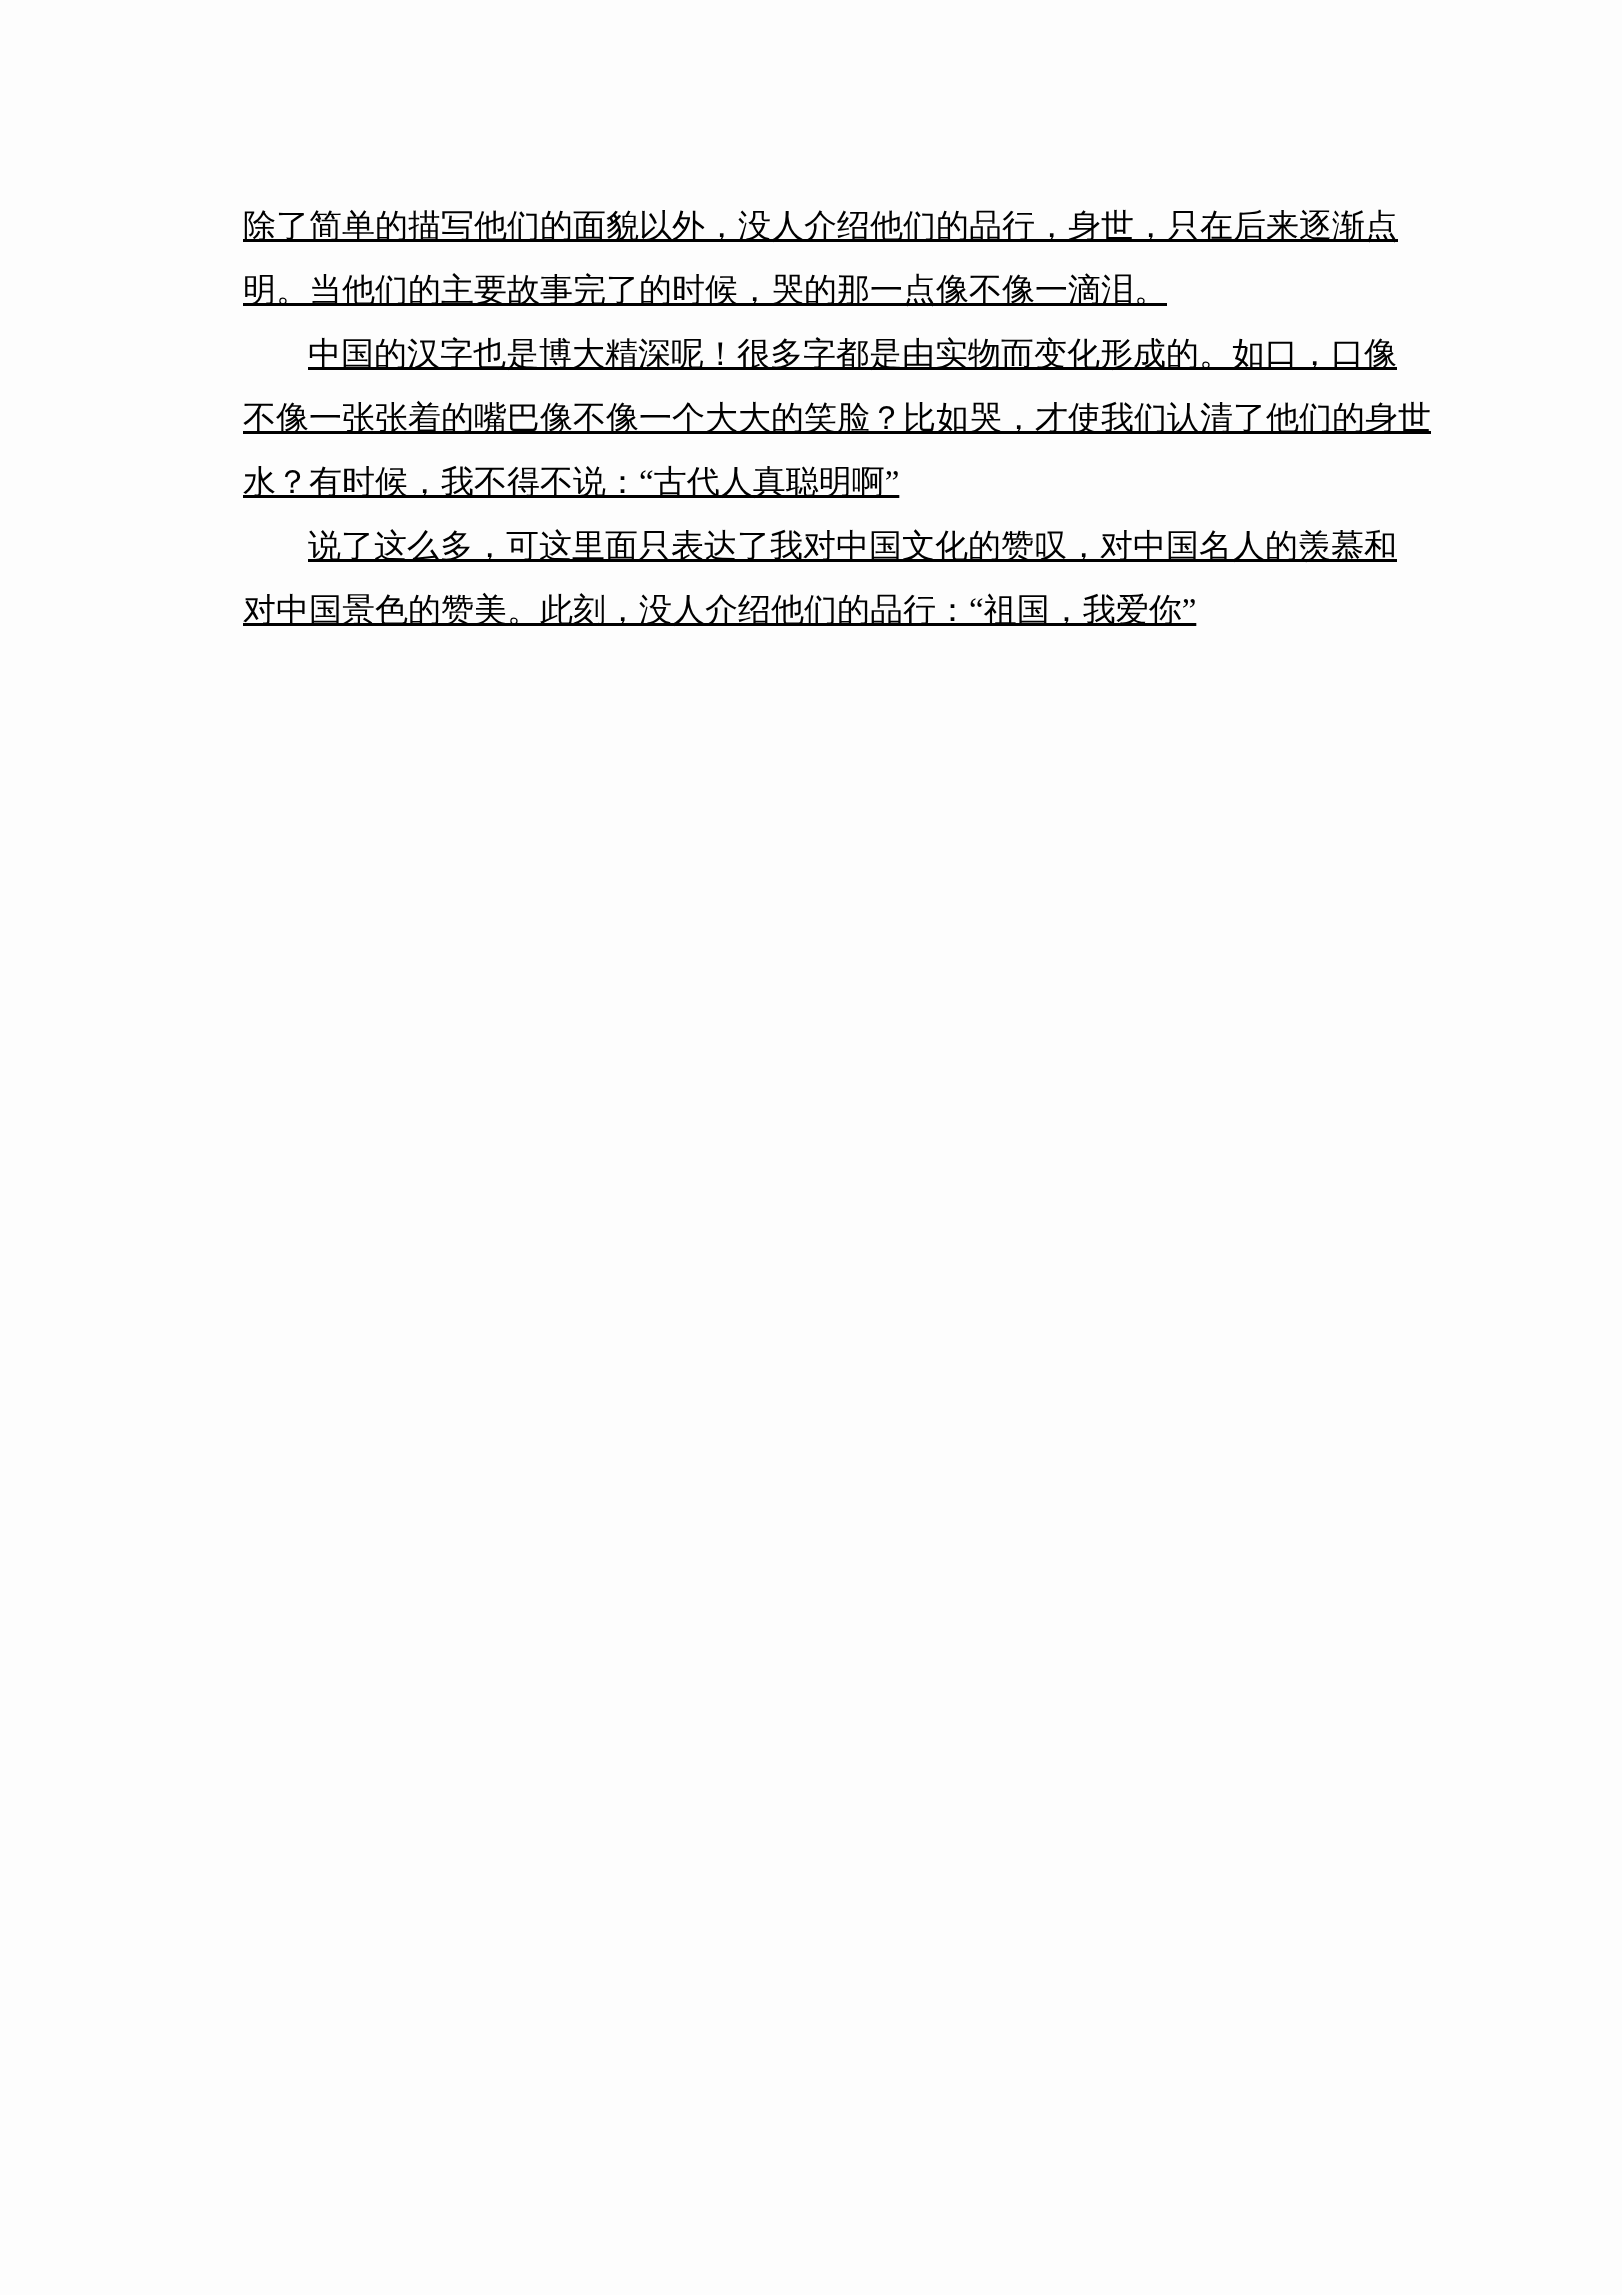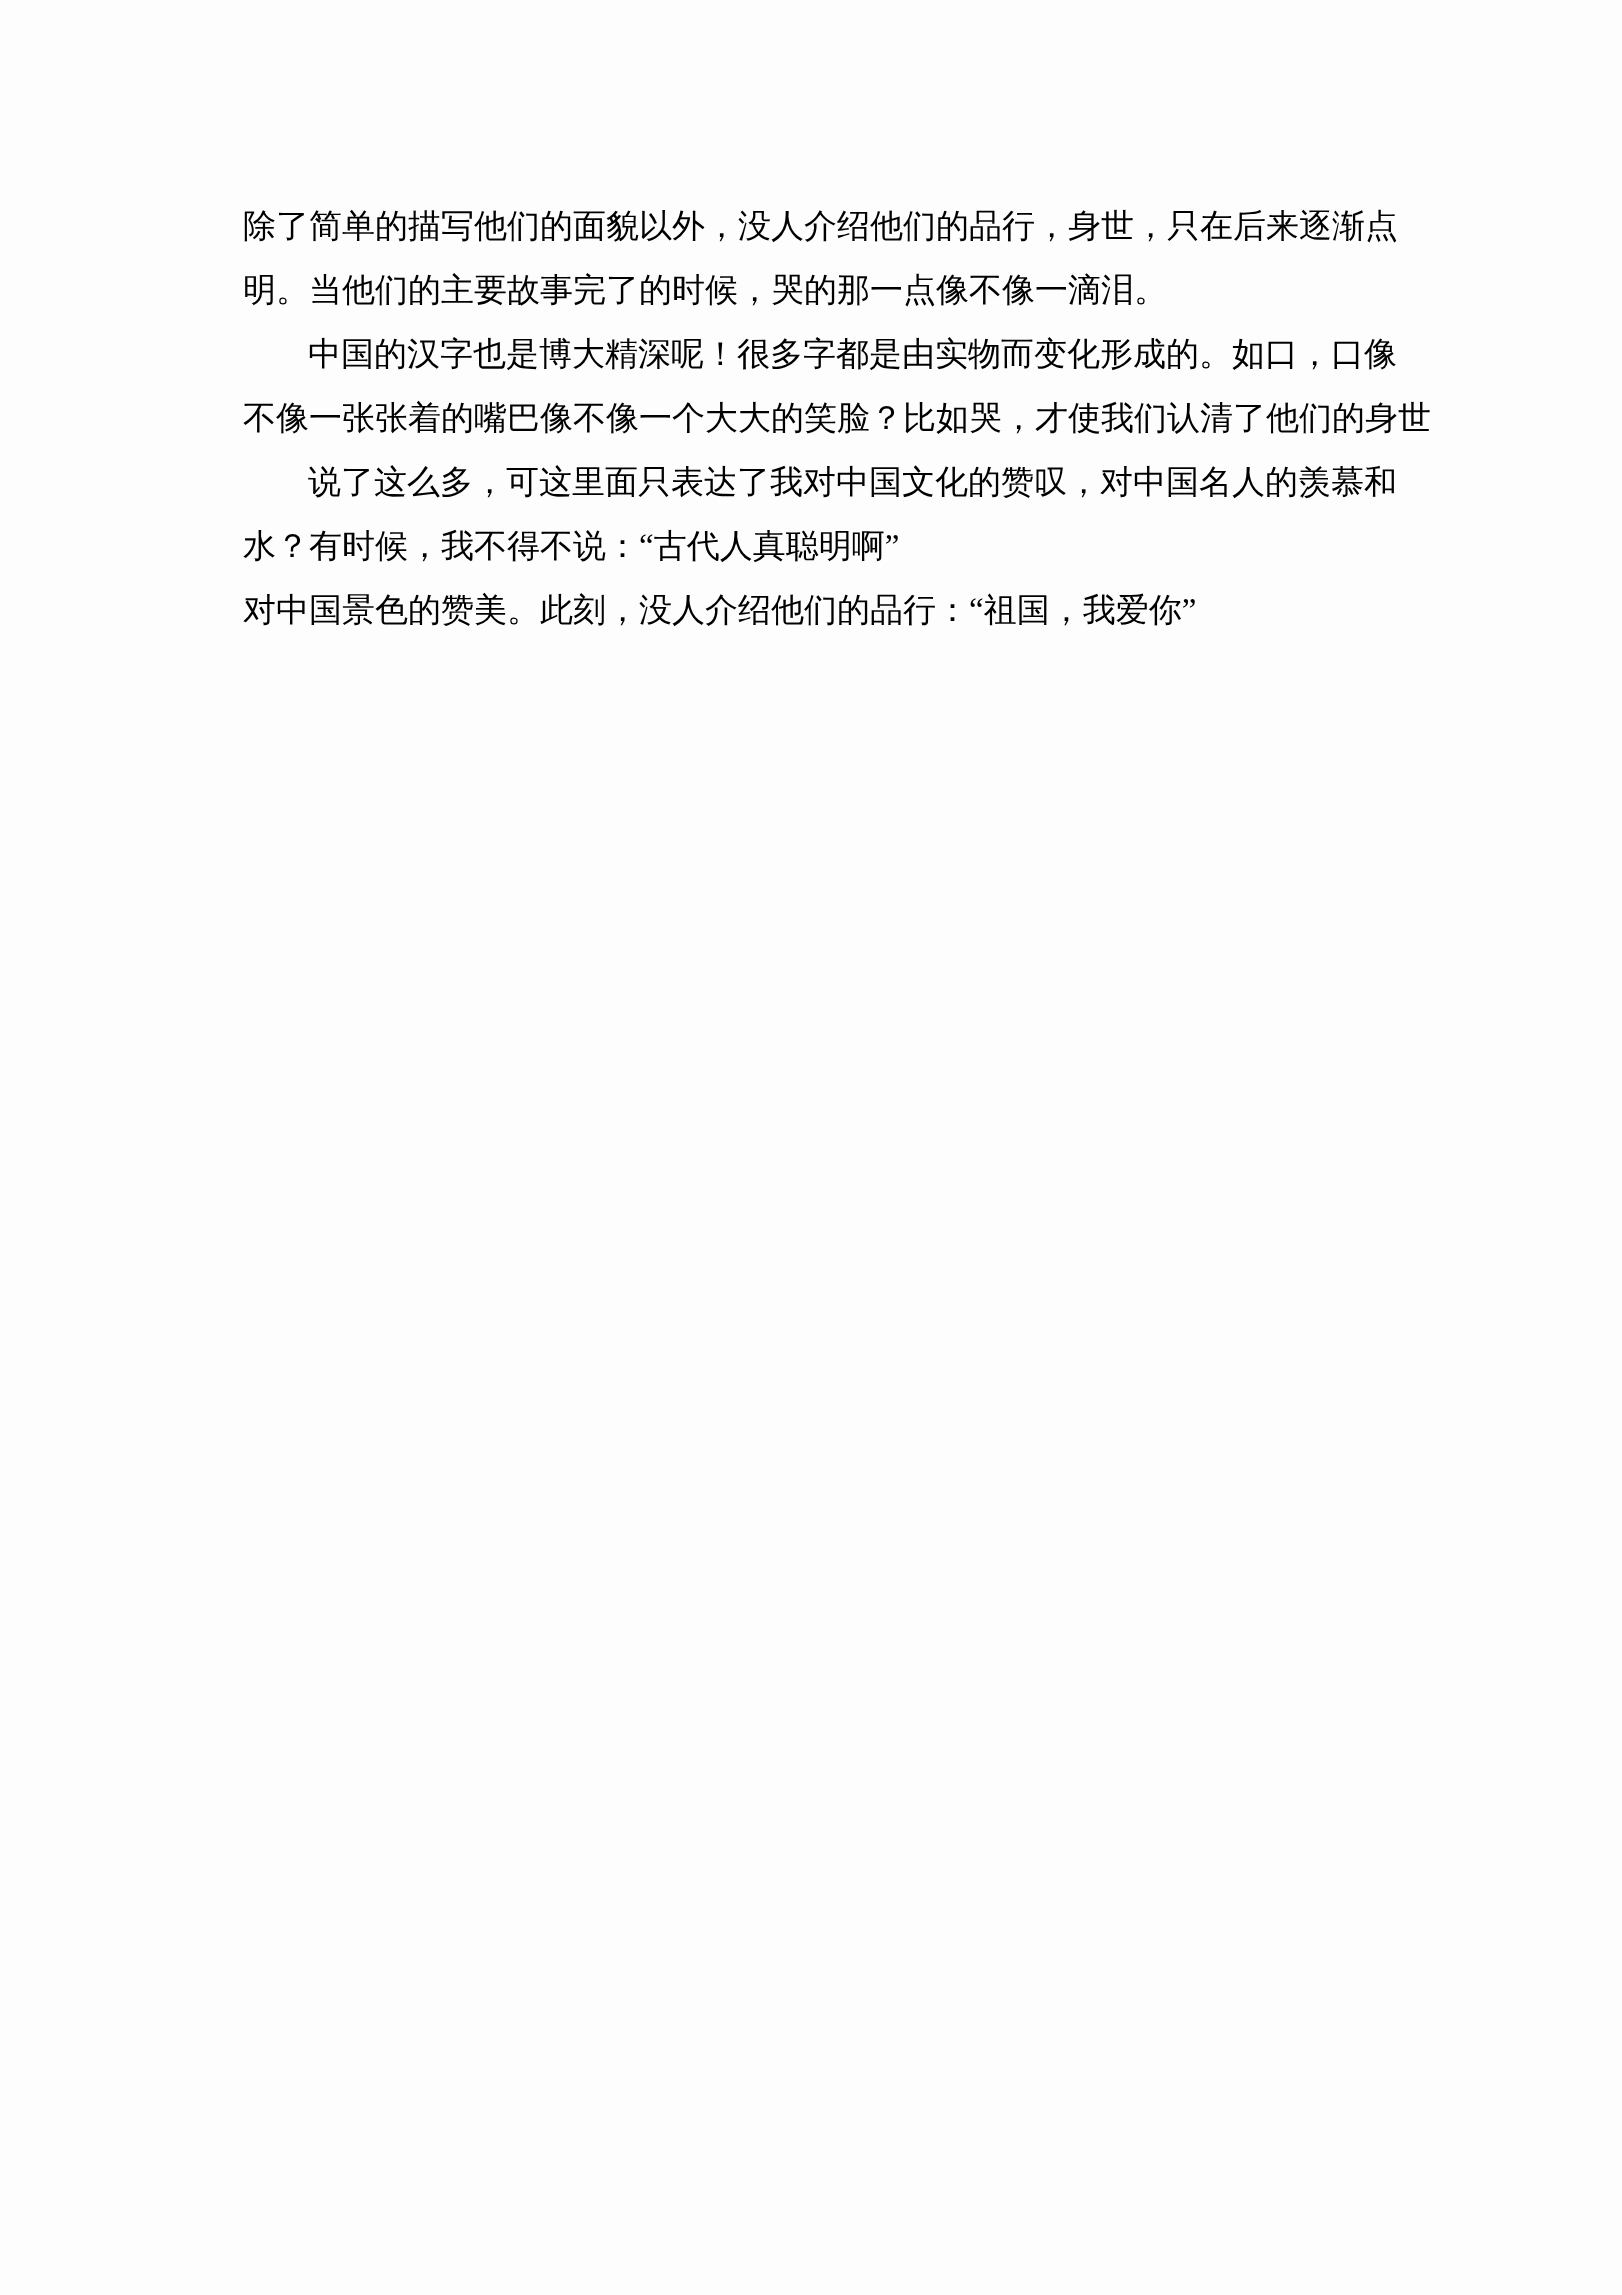--- a/index.html
+++ b/index.html
@@ -29,32 +29,33 @@
     color: #000000;
     font-family: "Liberation Serif", "DejaVu Serif", serif;
     font-size: 33px;
     line-height: 64px;
     font-weight: 400;
   }
   .line {
     white-space: nowrap;
     height: 64px;
     letter-spacing: 0px;
+    text-decoration: underline;
   }
   .line.indent {
     padding-left: 65px; 
   }
 </style>
 </head>
 <body>
 
 <div class="page">
   <div class="text-block">
     <div class="line">除了简单的描写他们的面貌以外，没人介绍他们的品行，身世，只在后来逐渐点</div>
     <div class="line">明。当他们的主要故事完了的时候，哭的那一点像不像一滴泪。</div>
     <div class="line indent">中国的汉字也是博大精深呢！很多字都是由实物而变化形成的。如口，口像</div>
     <div class="line">不像一张张着的嘴巴像不像一个大大的笑脸？比如哭，才使我们认清了他们的身世</div>
+    <div class="line">水？有时候，我不得不说：“古代人真聪明啊”</div>
     <div class="line indent">说了这么多，可这里面只表达了我对中国文化的赞叹，对中国名人的羡慕和</div>
-    <div class="line">水？有时候，我不得不说：“古代人真聪明啊”</div>
     <div class="line">对中国景色的赞美。此刻，没人介绍他们的品行：“祖国，我爱你”</div>
   </div>
 </div>
 
 
 </body></html>

